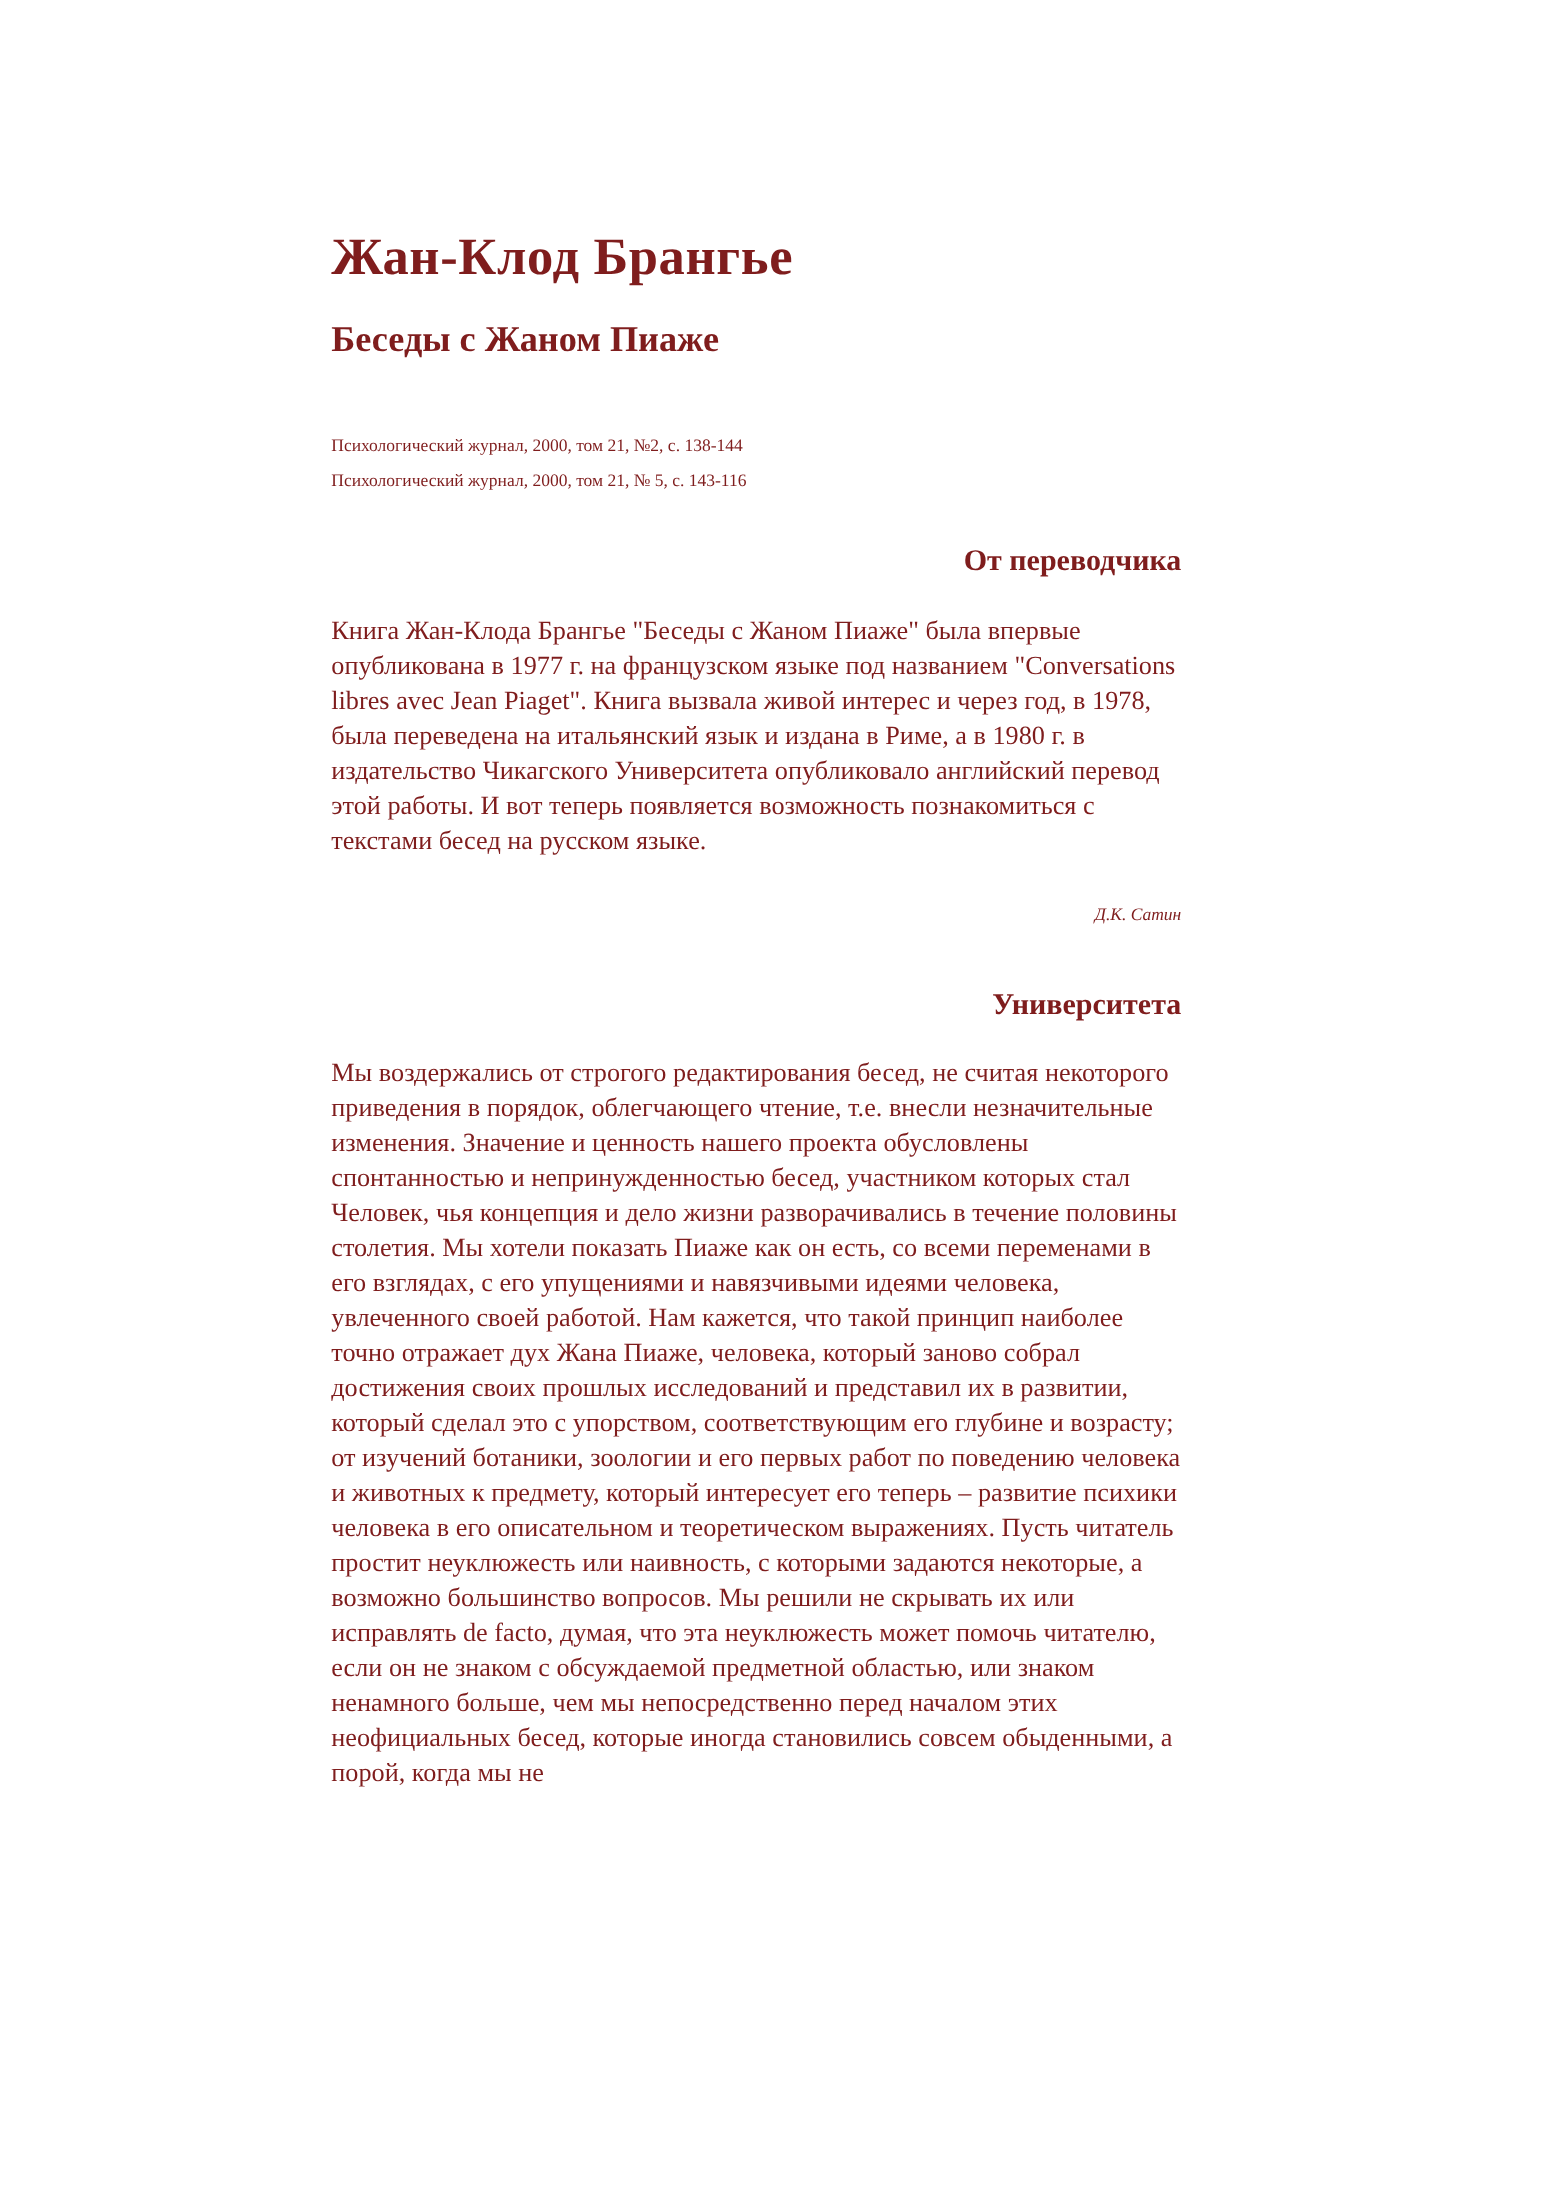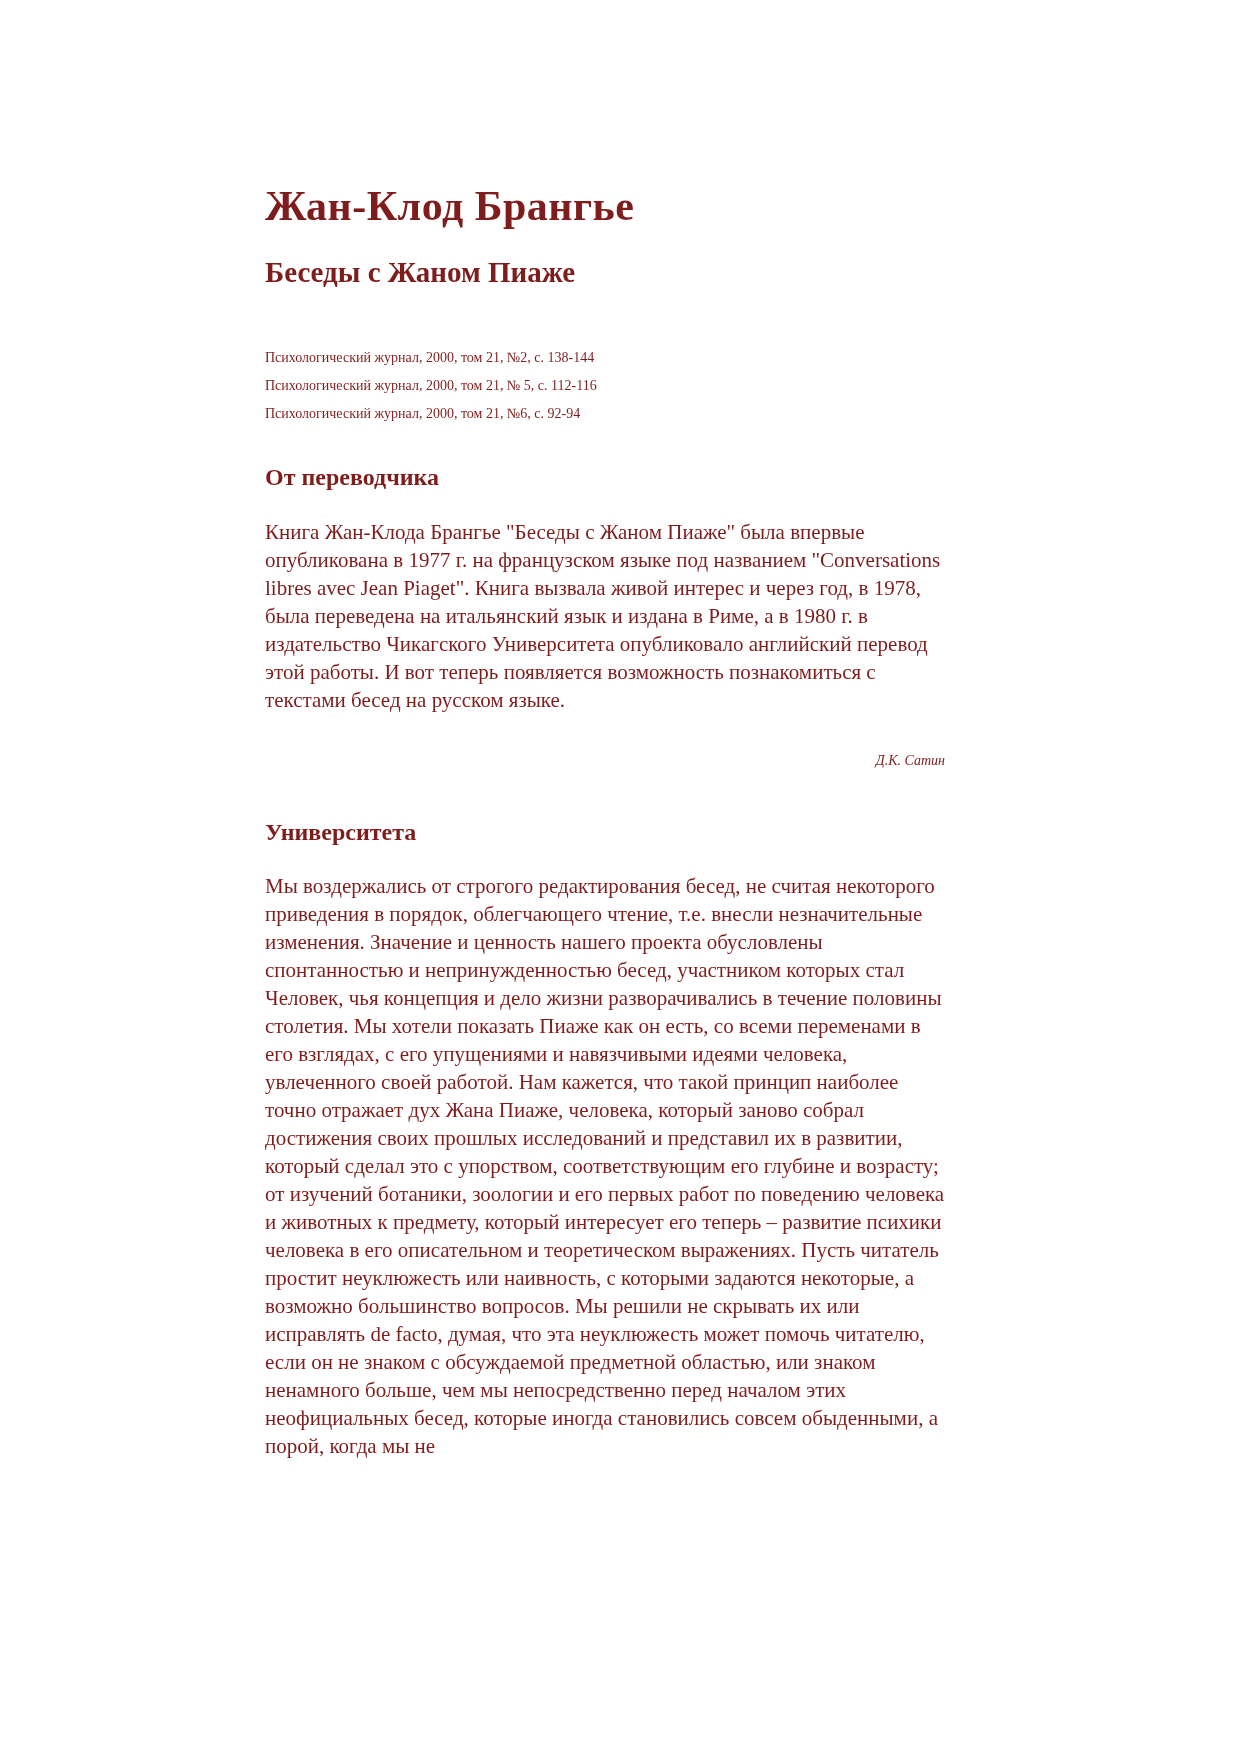--- a/index.html
+++ b/index.html
@@ -39,20 +39,21 @@
   .refs p {
     font-size: 14px;
     line-height: 28px;
     margin: 0;
   }
   .section-heading {
     font-size: 24px;
     font-weight: bold;
     line-height: 30px;
     margin: 34px 0 26px 0;
+    text-align: right;
   }
   .section-heading.preface {
     margin-top: 42px;
     margin-bottom: 25px;
   }
   .body-block p {
     font-size: 21px;
     line-height: 28px;
     margin: 0;
     text-align: left;
@@ -70,22 +71,21 @@
 
 <div class="page">
   <div class="content">
 
     <h1 class="doc-title">Жан-Клод Брангье</h1>
 
     <h2 class="doc-subtitle">Беседы с Жаном Пиаже</h2>
 
     <div class="refs">
       <p>Психологический журнал, 2000, том 21, №2, с. 138-144</p>
-      <p>Психологический журнал, 2000, том 21, № 5, с. 112-116</p>
-      <p>Психологический журнал, 2000, том 21, №6, с. 92-94</p>
+      <p>Психологический журнал, 2000, том 21, № 5, с. 143-116</p>
     </div>
 
     <h3 class="section-heading">От переводчика</h3>
 
     <div class="body-block">
       <p>Книга Жан-Клода Брангье "Беседы с Жаном Пиаже" была впервые опубликована в 1977 г. на французском языке под названием "Conversations libres avec Jean Piaget". Книга вызвала живой интерес и через год, в 1978, была переведена на итальянский язык и издана в Риме, а в 1980 г. в издательство Чикагского Университета опубликовало английский перевод этой работы. И вот теперь появляется возможность познакомиться с текстами бесед на русском языке.</p>
     </div>
 
     <p class="signature">Д.К. Сатин</p>
 

